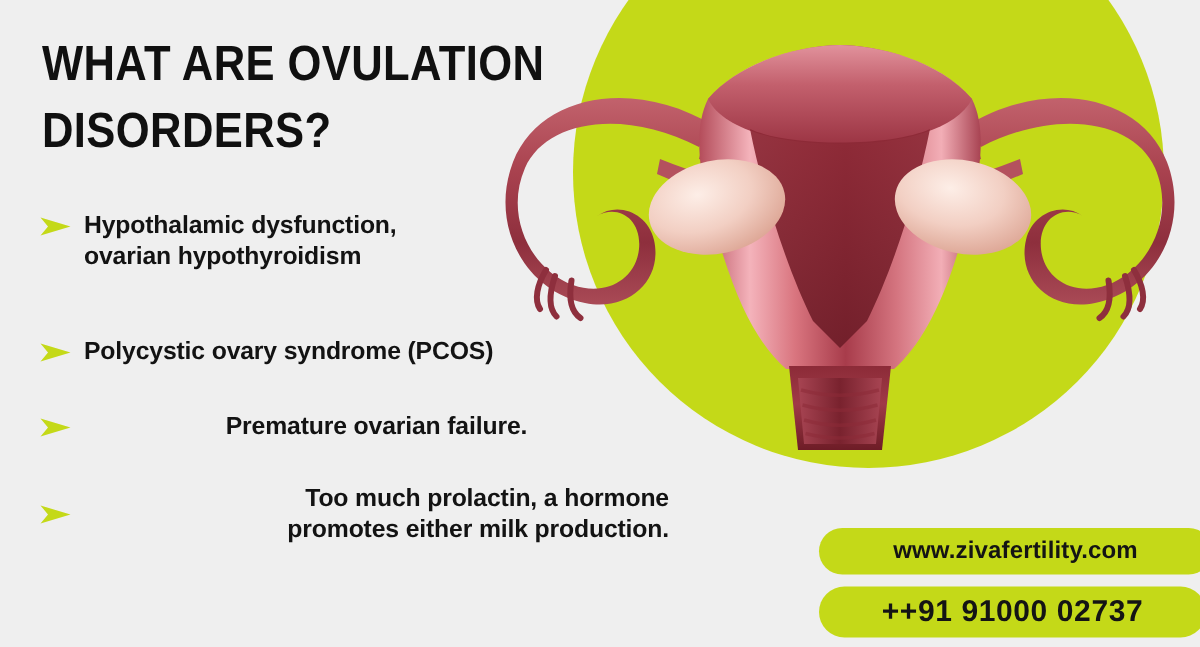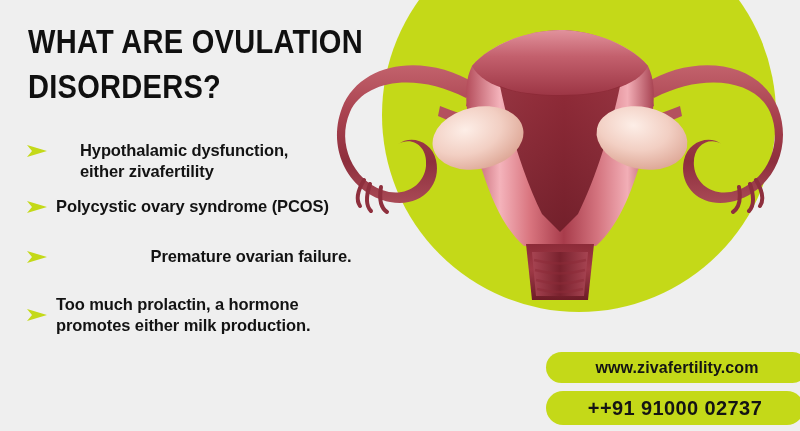--- a/index.html
+++ b/index.html
@@ -92,24 +92,24 @@
     flex: 1 1 auto;
     color: #131313;
     font-size: 16.5px;
     font-weight: 700;
     line-height: 21px;
     letter-spacing: -0.1px;
   }
   .bullet-text .ln { display: block; white-space: nowrap; }
 
   
-  .bullets .row-0 { margin-bottom: 14px; gap: 24px; }
+  .bullets .row-0 { margin-bottom: 42px; }
   .bullets .row-1 { margin-bottom: 29px; justify-content: center; }
   .bullets .row-2 { margin-bottom: 27px; text-align: center; }
-  .bullets .row-3 { margin-bottom: 12px; }
+  .bullets .row-3 { margin-bottom: 12px; text-align: right; }
 
   
   .contact {
     position: absolute;
     left: 546px;
     top: 352px;
     width: 270px;
   }
   .pill {
     background: #c4d918;
@@ -245,21 +245,21 @@
   <div class="bullets">
 
     <div class="bullet-row row-0">
       <span class="bullet-marker">
         <svg width="24" height="16" viewBox="0 0 24 16" xmlns="http://www.w3.org/2000/svg">
           <path d="M1 2 L21 8 L1 14 L6 8 Z" fill="#c4d918"></path>
         </svg>
       </span>
       <span class="bullet-text">
         <span class="ln">Hypothalamic dysfunction,</span>
-        <span class="ln">either zivafertility</span>
+        <span class="ln">ovarian hypothyroidism</span>
       </span>
     </div>
 
     <div class="bullet-row row-1 center-marker">
       <span class="bullet-marker">
         <svg width="24" height="16" viewBox="0 0 24 16" xmlns="http://www.w3.org/2000/svg">
           <path d="M1 2 L21 8 L1 14 L6 8 Z" fill="#c4d918"></path>
         </svg>
       </span>
       <span class="bullet-text">

